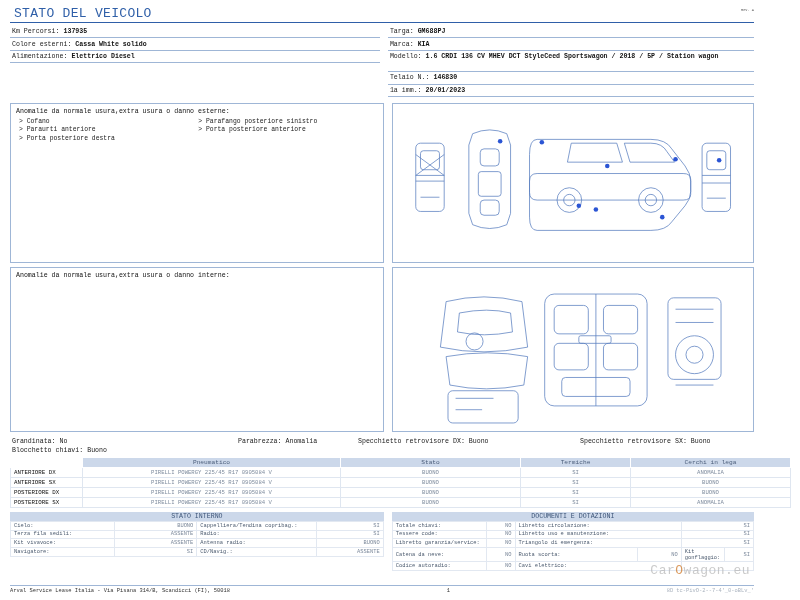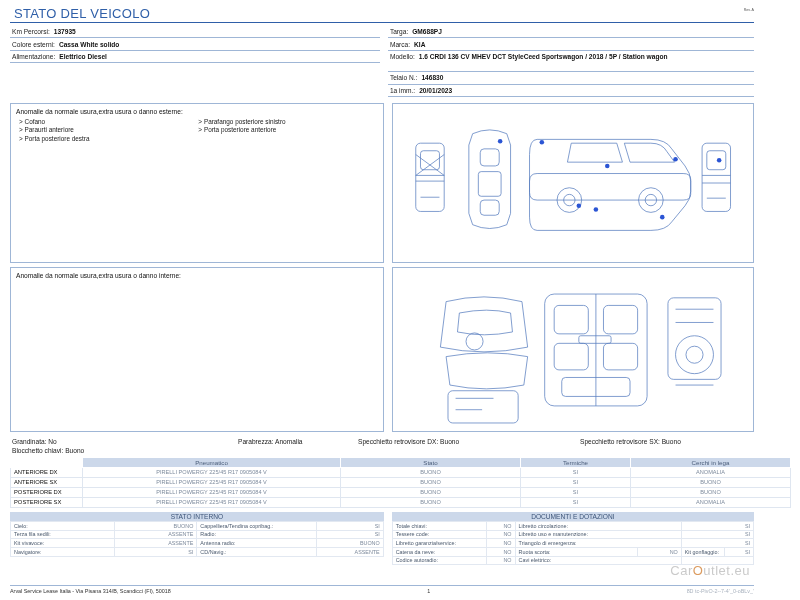--- a/index.html
+++ b/index.html
@@ -15,20 +15,21 @@
     overflow: hidden;
     position: relative;
   }
   .page {
     position: absolute;
     left: 0; top: 0;
     width: 764px;
     height: 600px;
     box-sizing: border-box;
     padding: 6px 10px 0 10px;
+    font-family: Liberation Mono, monospace;
   }
   
   .doc-title {
     font-size: 13px;
     color: #2f5fa8;
     letter-spacing: .3px;
     padding-left: 4px;
     padding-bottom: 1px;
   }
   .rev {
@@ -479,21 +480,21 @@
           <td class="v">NO</td>
           <td class="k" colspan="2">Cavi elettrico:</td>
           <td class="v" colspan="2"></td>
         </tr>
       </tbody>
         </table>
     </div>
   </div>
 
   <div class="watermark">
-    <span>Car</span><span class="dot">O</span><span>utlet.eu</span>
+    <span>Car</span><span class="dot">O</span><span>wagon.eu</span>
   </div>
 
   <div class="footer">
     <span>Arval Service Lease Italia - Via Pisana 314/B, Scandicci (FI), 50018</span>
     <span class="center">1</span>
     <span class="right">8D tc-PivO-2--7-4'_0-oBLv_'</span>
   </div>
 
 </div>
 

